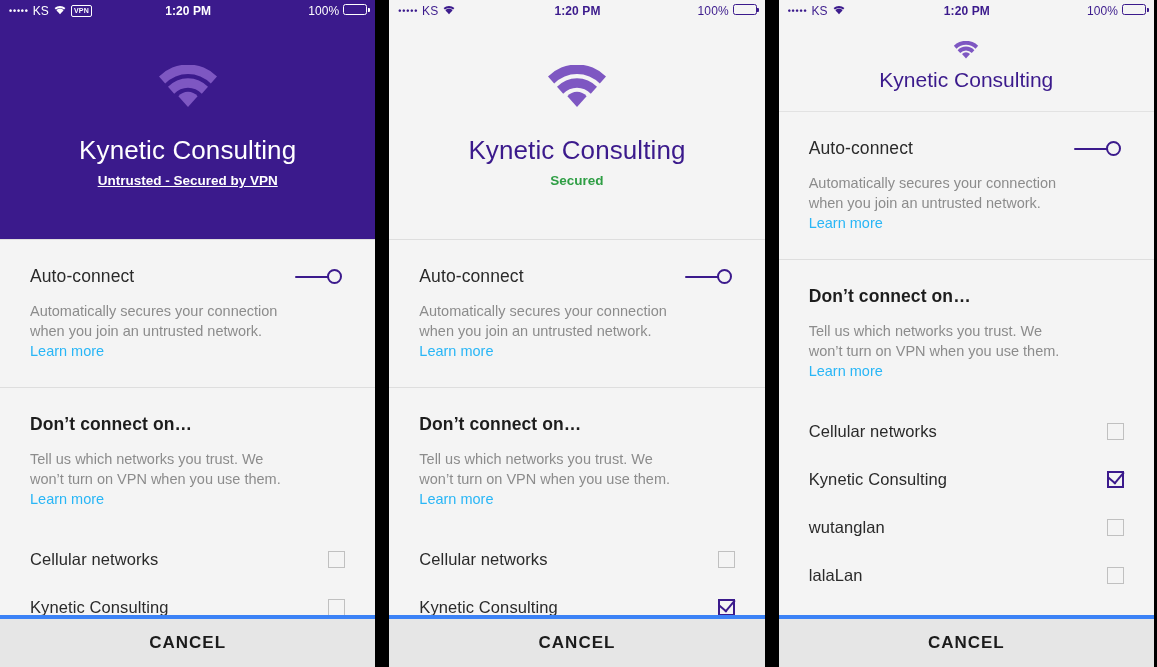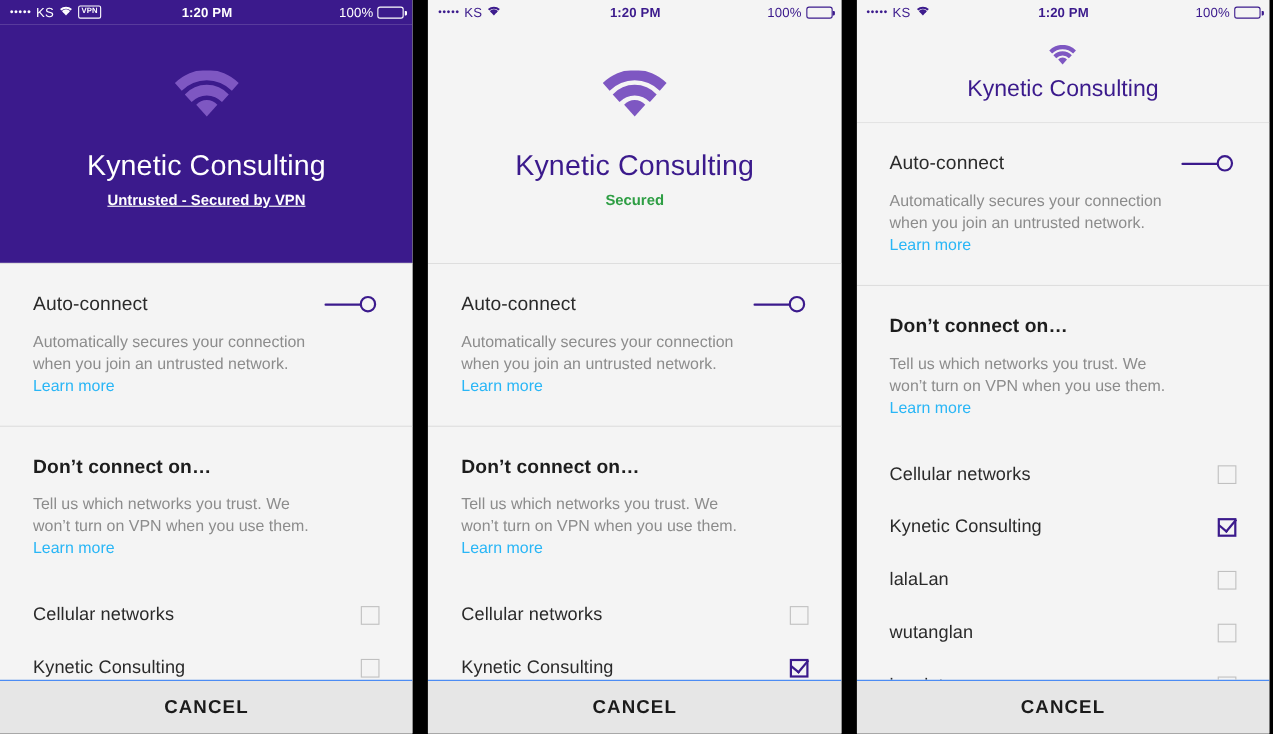--- a/index.html
+++ b/index.html
@@ -43,21 +43,21 @@
     display: flex;
     align-items: center;
     padding: 0 8px 0 9px;
     font-size: 12px;
     font-weight: bold;
     letter-spacing: 0.1px;
     box-sizing: border-box;
   }
   .sb-left { display: flex; align-items: center; gap: 4px; flex: 1 1 0; }
   .sb-center { flex: 0 0 auto; }
-  .sb-right { display: flex; align-items: center; justify-content: flex-end; gap: 4px; flex: 1 1 0; }
+  .sb-right { display: flex; align-items: flex-start; justify-content: flex-end; gap: 4px; flex: 1 1 0; }
   .dots { letter-spacing: 0.8px; font-size: 9px; line-height: 1; }
   .carrier { font-size: 12px; font-weight: normal; }
   .sb-wifi { display: inline-block; }
   .vpn-badge {
     border: 1.5px solid currentColor;
     border-radius: 2px;
     font-size: 7px;
     font-weight: bold;
     padding: 0 2px;
     line-height: 10px;
@@ -224,21 +224,21 @@
     width: 8px; height: 13px;
     border: solid #3b1a8c;
     border-width: 0 2.4px 2.4px 0;
     transform: rotate(40deg);
   }
 
   
   .cancelbar {
     flex: 0 0 48px;
     background: #e6e6e6;
-    border-top: 1px solid #3b82f6;
+    border-top: 4px solid #3b82f6;
     display: flex;
     align-items: center;
     justify-content: center;
     font-size: 17px;
     font-weight: bold;
     color: #1b1b1b;
     letter-spacing: 1px;
     cursor: pointer;
   }
 </style>
@@ -448,25 +448,25 @@
         </div>
         <div class="net-row">
           <span class="nlabel">Cellular networks</span>
           <span class="cb"></span>
         </div>
         <div class="net-row">
           <span class="nlabel">Kynetic Consulting</span>
           <span class="cb checked"></span>
         </div>
         <div class="net-row">
+          <span class="nlabel">wutanglan</span>
+          <span class="cb"></span>
+        </div>
+        <div class="net-row">
           <span class="nlabel">lalaLan</span>
-          <span class="cb"></span>
-        </div>
-        <div class="net-row">
-          <span class="nlabel">wutanglan</span>
           <span class="cb"></span>
         </div>
         <div class="net-row">
           <span class="nlabel">lanalot</span>
           <span class="cb"></span>
         </div>
       </div>
 
     </div>
 

